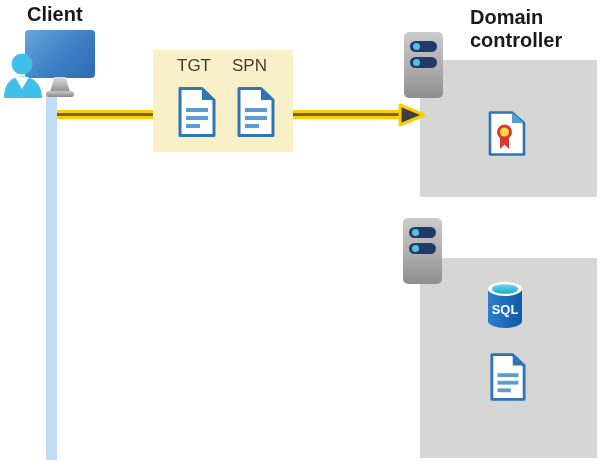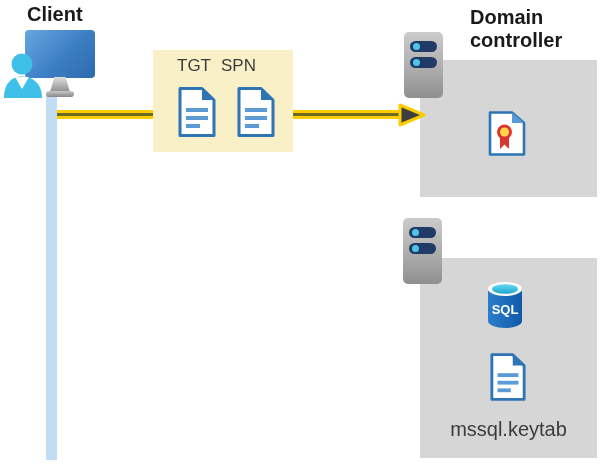--- a/index.html
+++ b/index.html
@@ -72,21 +72,21 @@
 
   <div class="abs timeline"></div>
 
   <div class="abs arrow-body"></div>
   <svg class="abs arrow-head" width="28" height="26" viewBox="0 0 28 26">
     <polygon points="2,3 26,13 2,23" style="fill:var(--arrowhead,#3F3F3F);stroke:var(--arrow-yellow,#FFCC00);stroke-width:3;stroke-linejoin:round"></polygon>
   </svg>
 
   <div class="abs ticket-box"></div>
   <div class="abs plain ticket-label" style="left:177px;">TGT</div>
-  <div class="abs plain ticket-label" style="left:221px;">SPN</div>
+  <div class="abs plain ticket-label" style="left:232px;">SPN</div>
 
   <svg class="abs" style="left:177px;top:86px;z-index:4;" width="40" height="52" viewBox="0 0 40 52">
     <path class="doc-page" d="M3 2.5 H25 L37 14 V49.5 H3 Z"></path>
     <path class="doc-fold" d="M25 2.5 L37 14 H25 Z"></path>
     <rect class="doc-line" x="9" y="22" width="22" height="4"></rect>
     <rect class="doc-line" x="9" y="30" width="22" height="4"></rect>
     <rect class="doc-line" x="9" y="38" width="14" height="4"></rect>
   </svg>
   <svg class="abs" style="left:236px;top:86px;z-index:4;" width="40" height="52" viewBox="0 0 40 52">
     <path class="doc-page" d="M3 2.5 H25 L37 14 V49.5 H3 Z"></path>
@@ -143,15 +143,14 @@
   </svg>
 
   <svg class="abs" style="left:489px;top:352px;z-index:4;" width="38" height="50" viewBox="0 0 40 52">
     <path class="doc-page" d="M3 2.5 H25 L37 14 V49.5 H3 Z"></path>
     <path class="doc-fold" d="M25 2.5 L37 14 H25 Z"></path>
     <rect class="doc-line" x="9" y="22" width="22" height="4"></rect>
     <rect class="doc-line" x="9" y="30" width="22" height="4"></rect>
     <rect class="doc-line" x="9" y="38" width="14" height="4"></rect>
   </svg>
 
-  <div class="abs keytab-caption">mssql.keytab</div>
 
 </div>
 
 </body></html>

